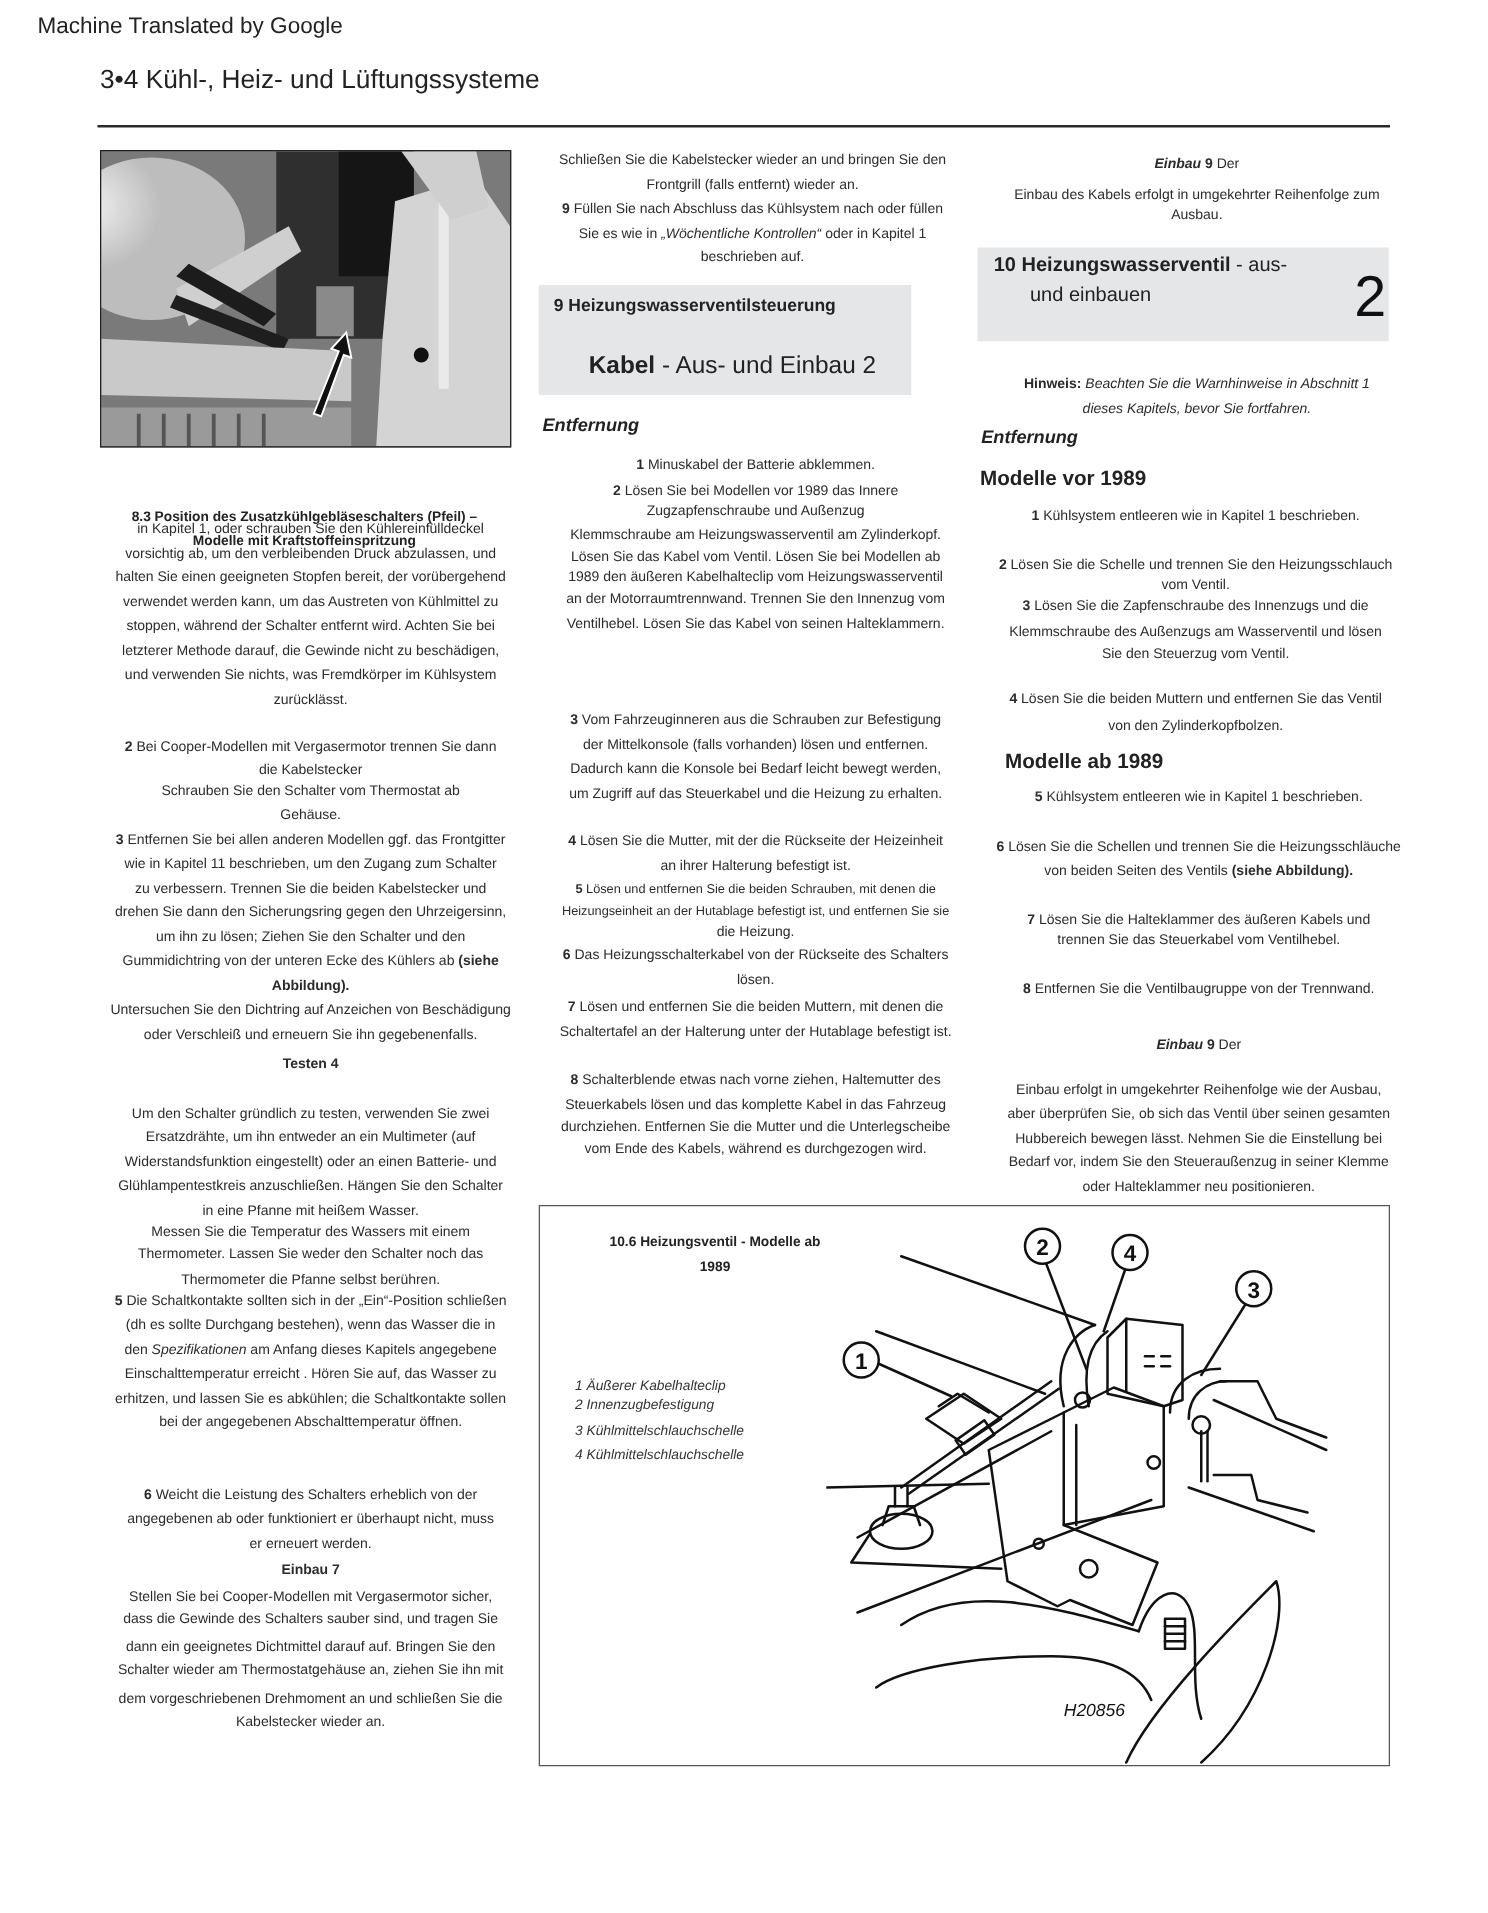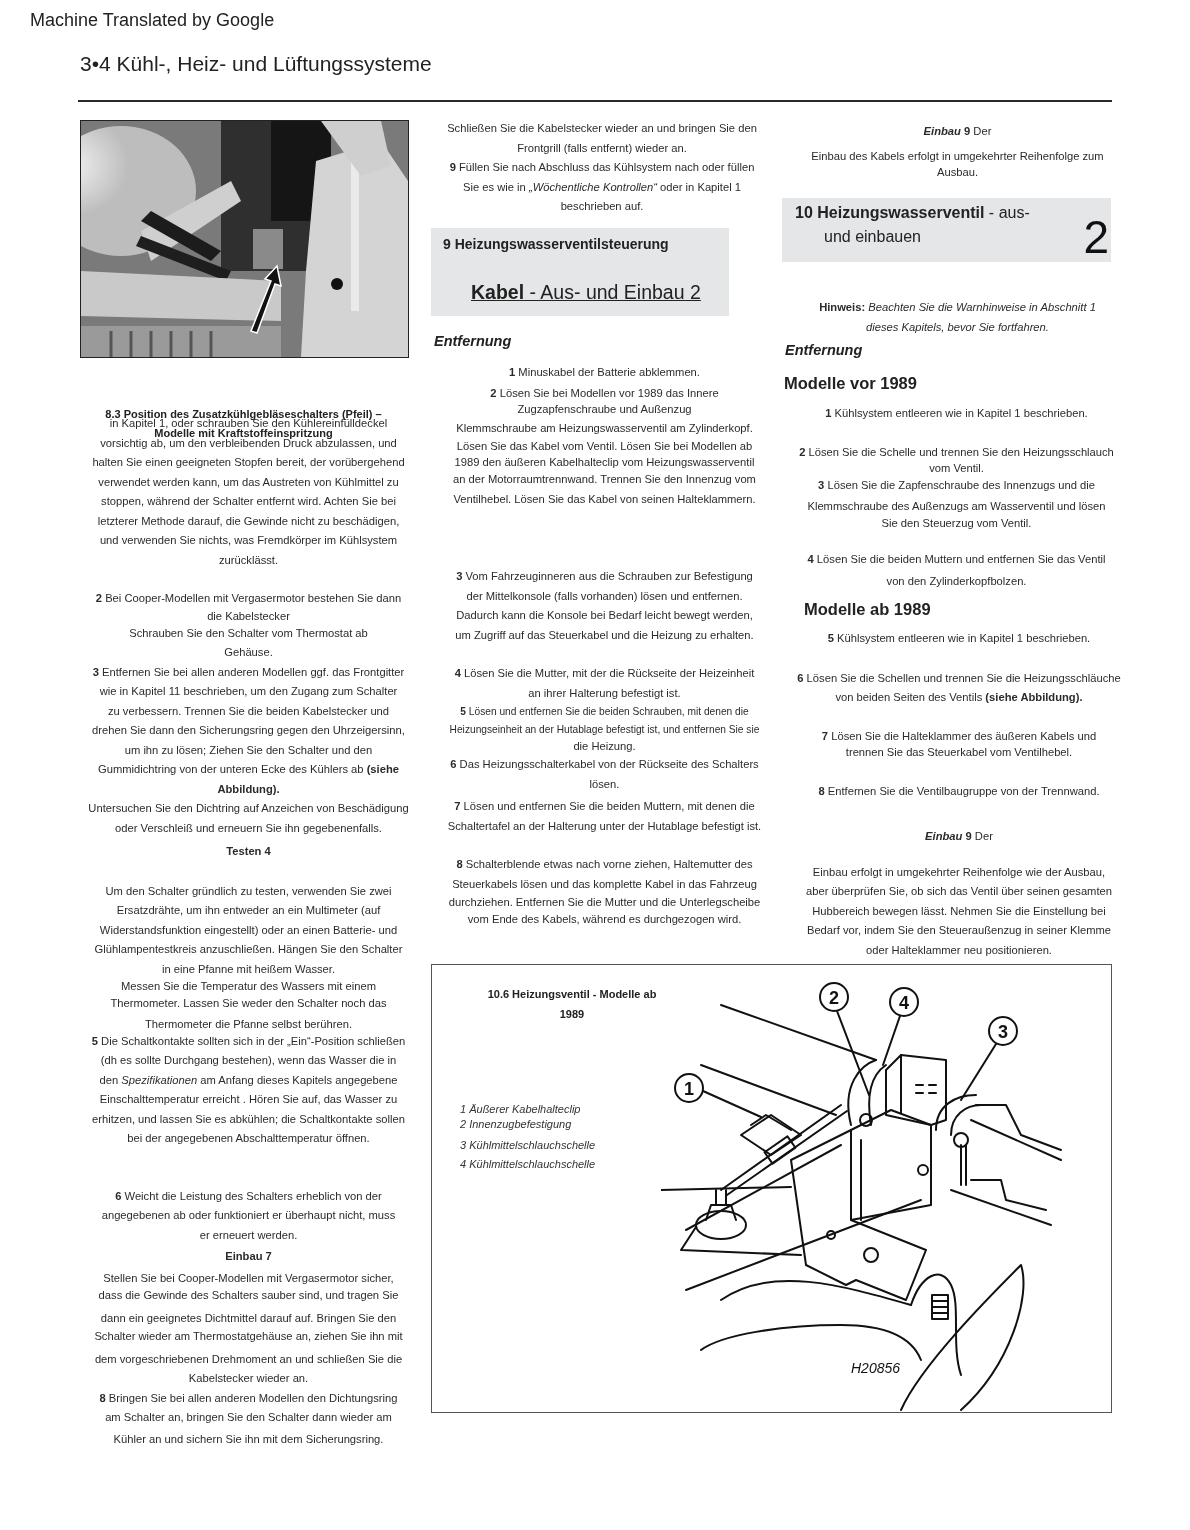--- a/index.html
+++ b/index.html
@@ -76,21 +76,21 @@
     <p>vorsichtig ab, um den verbleibenden Druck abzulassen, und</p>
     <p>halten Sie einen geeigneten Stopfen bereit, der vorübergehend</p>
     <p>verwendet werden kann, um das Austreten von Kühlmittel zu</p>
     <p>stoppen, während der Schalter entfernt wird. Achten Sie bei</p>
     <p>letzterer Methode darauf, die Gewinde nicht zu beschädigen,</p>
     <p>und verwenden Sie nichts, was Fremdkörper im Kühlsystem</p>
     <p>zurücklässt.</p>
   </div>
   <div class="sp"></div>
   <div>
-    <p><span class="num">2</span><span> Bei Cooper-Modellen mit Vergasermotor bestehen Sie dann</span></p>
+    <p><span class="num">2</span><span> Bei Cooper-Modellen mit Vergasermotor trennen Sie dann</span></p>
     <p style="line-height:15px">die Kabelstecker</p>
     <p>Schrauben Sie den Schalter vom Thermostat ab</p>
     <p>Gehäuse.</p>
   </div>
   <div>
     <p><span class="num">3</span><span> Entfernen Sie bei allen anderen Modellen ggf. das Frontgitter</span></p>
     <p>wie in Kapitel 11 beschrieben, um den Zugang zum Schalter</p>
     <p>zu verbessern. Trennen Sie die beiden Kabelstecker und</p>
     <p>drehen Sie dann den Sicherungsring gegen den Uhrzeigersinn,</p>
     <p>um ihn zu lösen; Ziehen Sie den Schalter und den</p>
@@ -126,38 +126,33 @@
   </div>
   <p class="shead" style="margin-top:2px">Einbau 7</p>
   <div style="margin-top:2px">
     <p>Stellen Sie bei Cooper-Modellen mit Vergasermotor sicher,</p>
     <p style="line-height:15px">dass die Gewinde des Schalters sauber sind, und tragen Sie</p>
     <p style="margin-top:6px">dann ein geeignetes Dichtmittel darauf auf. Bringen Sie den</p>
     <p style="line-height:15px">Schalter wieder am Thermostatgehäuse an, ziehen Sie ihn mit</p>
     <p style="margin-top:6px">dem vorgeschriebenen Drehmoment an und schließen Sie die</p>
     <p>Kabelstecker wieder an.</p>
   </div>
-  <div>
-    <p><span class="num">8</span><span> Bringen Sie bei allen anderen Modellen den Dichtungsring</span></p>
-    <p>am Schalter an, bringen Sie den Schalter dann wieder am</p>
-    <p style="margin-top:2px">Kühler an und sichern Sie ihn mit dem Sicherungsring.</p>
-  </div>
 </div>
 
 <div class="abs col" style="left:432px; top:119px; width:340px;">
   <p>Schließen Sie die Kabelstecker wieder an und bringen Sie den</p>
   <p>Frontgrill (falls entfernt) wieder an.</p>
   <p><span class="num">9</span><span> Füllen Sie nach Abschluss das Kühlsystem nach oder füllen</span></p>
   <p><span>Sie es wie in </span><i>„Wöchentliche Kontrollen“</i><span> oder in Kapitel 1</span></p>
   <p>beschrieben auf.</p>
 </div>
 
 <div class="abs greybox" style="left:431px; top:228px; width:298px; height:88px;">
   <div class="abs" style="left:12px; top:8px; font-weight:bold; font-size:14px; color:#222;">9 Heizungswasserventilsteuerung</div>
-  <div class="abs" style="left:40px; top:53px; font-size:19.5px; color:#222;text-decoration:underline;"><b>Kabel</b><span> - Aus- und Einbau 2</span></div>
+  <div class="abs" style="left:40px; top:53px; font-size:19.5px; color:#222;"><b>Kabel</b><span> - Aus- und Einbau 2</span></div>
 </div>
 
 <div class="abs h-italic" style="left:434px; top:333px;">Entfernung</div>
 
 <div class="abs col" style="left:432px; top:363px; width:345px;">
   <p><span class="num">1</span><span> Minuskabel der Batterie abklemmen.</span></p>
   <p style="line-height:16px; margin-top:2px"><span class="num">2</span><span> Lösen Sie bei Modellen vor 1989 das Innere</span></p>
   <p style="line-height:16px">Zugzapfenschraube und Außenzug</p>
   <p style="margin-top:2px">Klemmschraube am Heizungswasserventil am Zylinderkopf.</p>
   <p style="line-height:16px">Lösen Sie das Kabel vom Ventil. Lösen Sie bei Modellen ab</p>
@@ -185,21 +180,21 @@
   <p style="line-height:17px">durchziehen. Entfernen Sie die Mutter und die Unterlegscheibe</p>
   <p style="line-height:16px">vom Ende des Kabels, während es durchgezogen wird.</p>
 </div>
 
 <div class="abs col" style="left:785px; top:122px; width:345px;">
   <p><b><i>Einbau</i><span> 9</span></b><span> Der</span></p>
   <p style="margin-top:6px; line-height:16px">Einbau des Kabels erfolgt in umgekehrter Reihenfolge zum</p>
   <p style="line-height:16px">Ausbau.</p>
 </div>
 
-<div class="abs greybox" style="left:782px; top:198px; width:329px; height:64px;">
+<div class="abs greybox" style="left:782px; top:198px; width:329px; height:75px;">
   <div class="abs" style="left:13px; top:6px; font-size:16px; color:#222;"><b>10 Heizungswasserventil</b><span> - aus-</span></div>
   <div class="abs" style="left:42px; top:30px; font-size:16px; color:#222;">und einbauen</div>
   <div class="abs" style="right:2px; top:16px; font-size:46px; line-height:46px; color:#111;">2</div>
 </div>
 
 <div class="abs col" style="left:785px; top:298px; width:345px;">
   <p><b>Hinweis:</b><i> Beachten Sie die Warnhinweise in Abschnitt 1</i></p>
   <p><i>dieses Kapitels, bevor Sie fortfahren.</i></p>
 </div>
 

